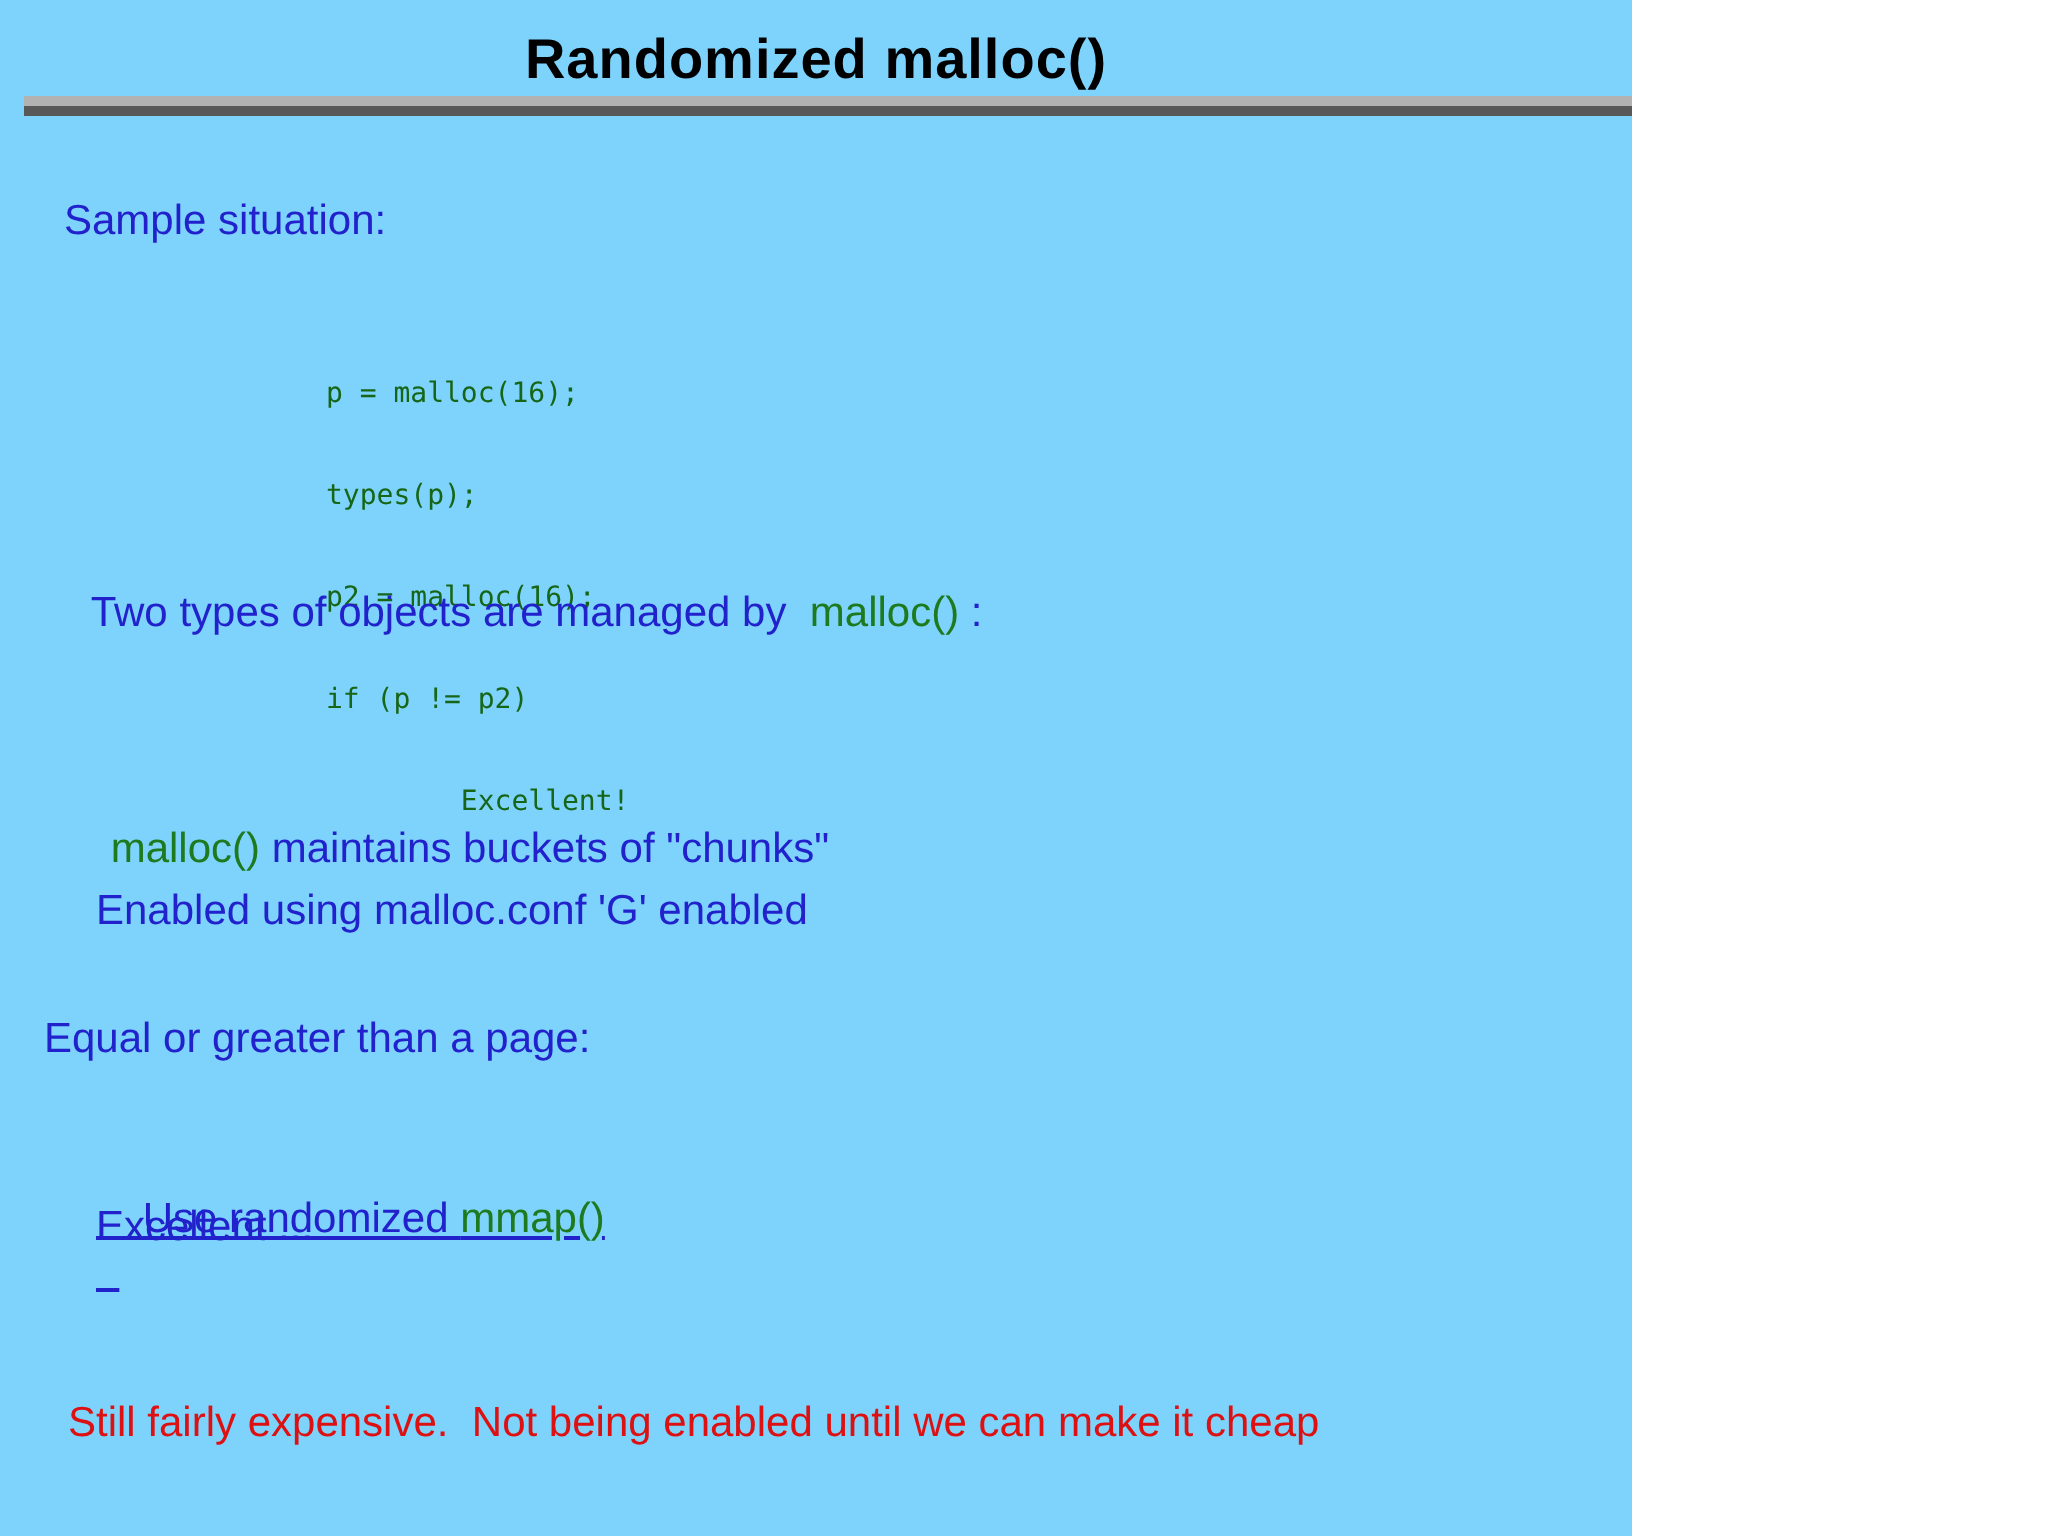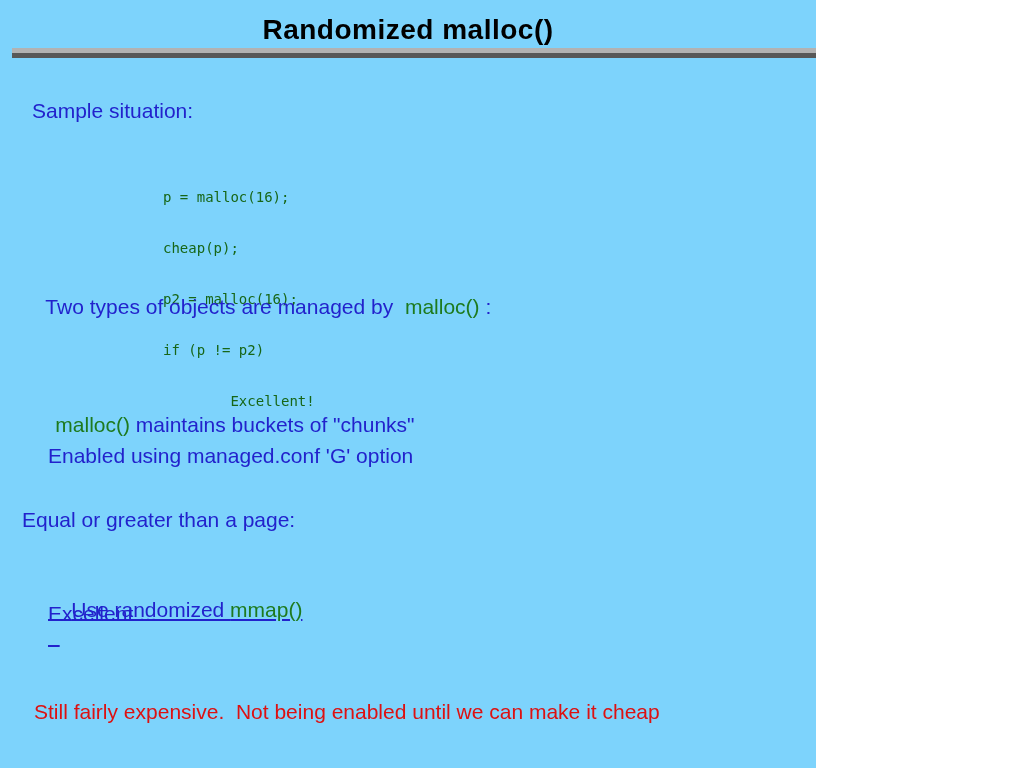--- a/index.html
+++ b/index.html
@@ -80,37 +80,37 @@
 
   <div class="abs rule">
     <div class="light"></div>
     <div class="dark"></div>
   </div>
 
   <div class="abs txt blue sample-label">Sample situation:</div>
 
   <div class="abs code-block">
     <div>p = malloc(16);</div>
-    <div>cheap(p);</div>
+    <div>types(p);</div>
     <div>p2 = malloc(16);</div>
     <div>if (p != p2)</div>
     <div>        Excellent!</div>
   </div>
 
   <div class="abs txt line-two-types">
     <span class="blue">Two types of objects are managed by  </span><span class="green">malloc()</span><span class="blue"> :</span>
   </div>
 
 
   <div class="abs txt line-bucket">
     <span class="green">malloc()</span><span class="blue"> maintains buckets of "chunks"</span>
   </div>
 
 
-  <div class="abs txt blue line-enabled">Enabled using managed.conf 'G' option</div>
+  <div class="abs txt blue line-enabled">Enabled using malloc.conf 'G' enabled</div>
 
   <div class="abs txt blue line-equal">Equal or greater than a page:</div>
 
   <div class="abs txt line-mmap">
     <span class="blue">Use randomized </span><span class="green">mmap()</span>
   </div>
 
   <div class="abs txt blue line-unfinished">Excellent ...</div>
 
   <div class="abs txt red line-footer">Still fairly expensive.  Not being enabled until we can make it cheap</div>

